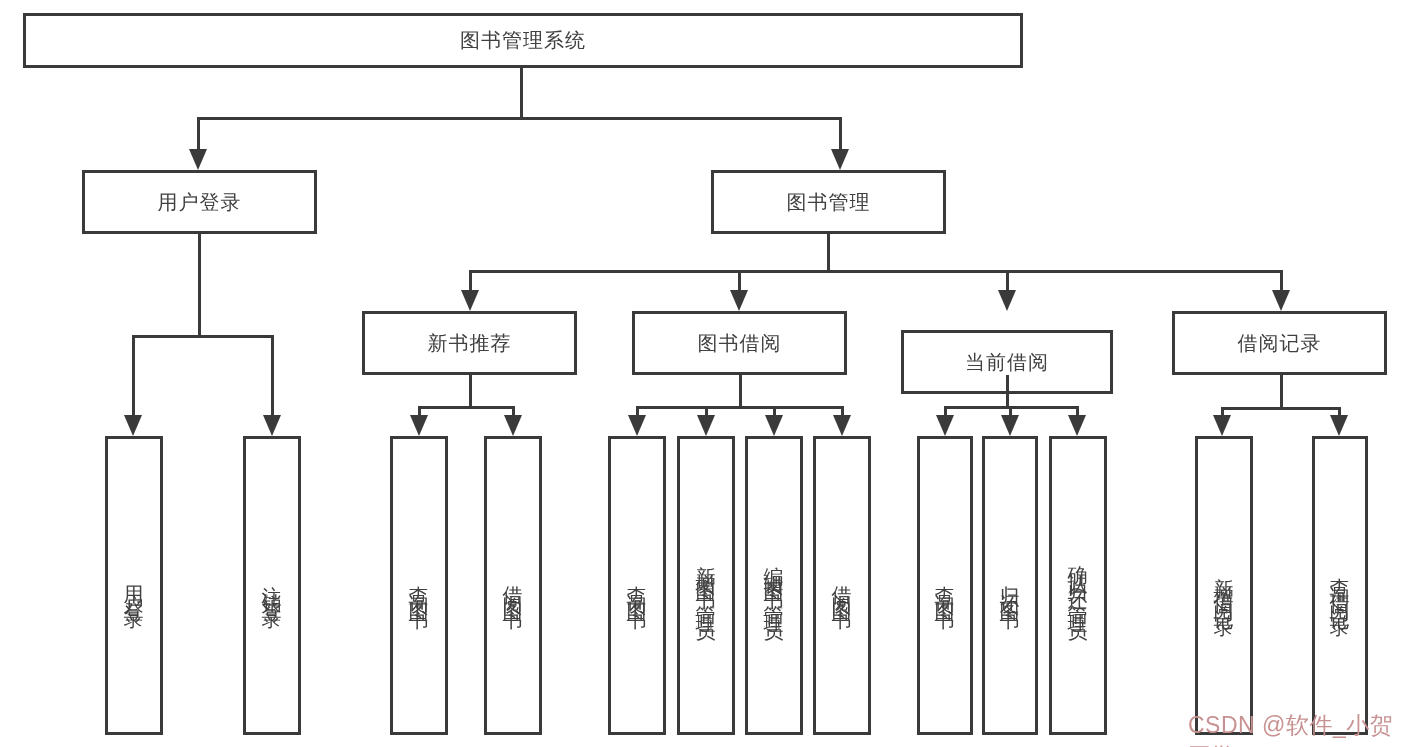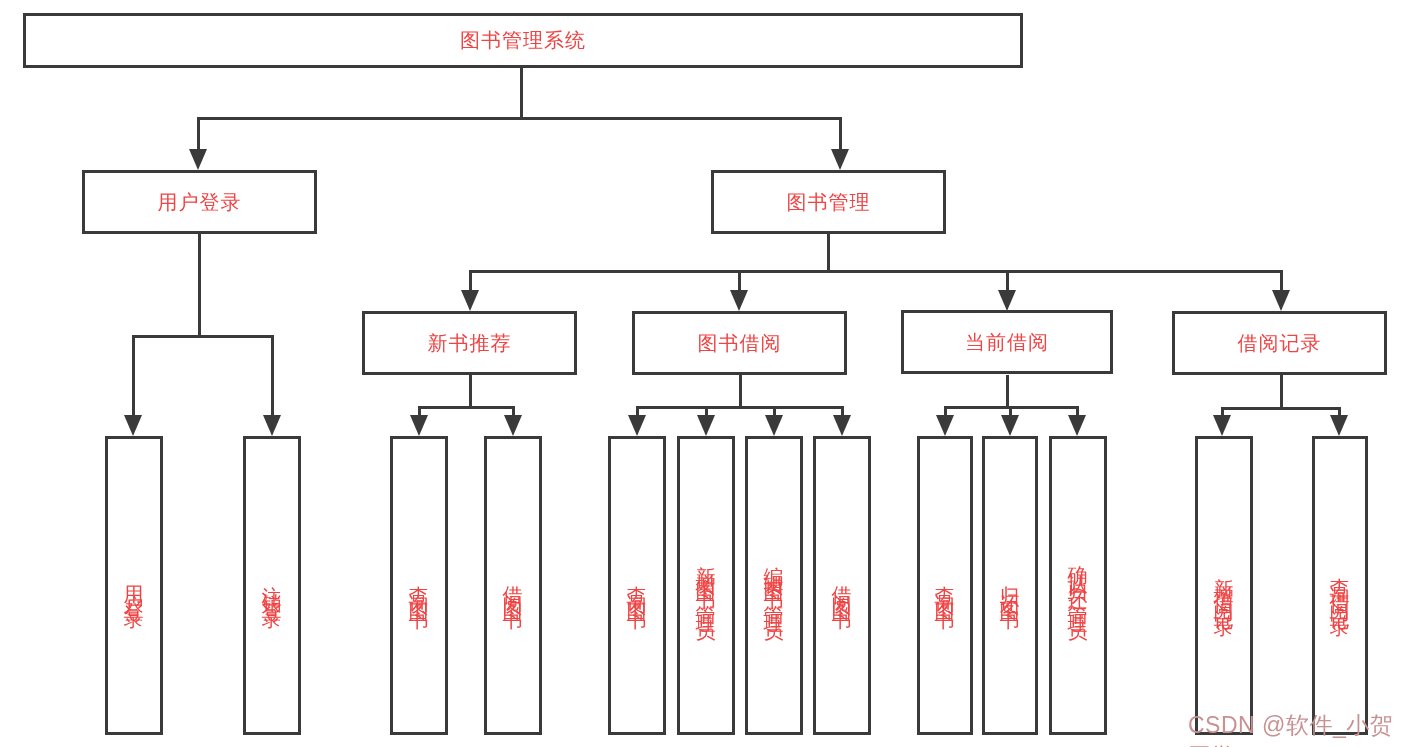--- a/index.html
+++ b/index.html
@@ -3,21 +3,21 @@
 <meta charset="utf-8">
 <style>
   html,body{margin:0;padding:0;background:#ffffff;}
   #stage{
     position:relative;width:1405px;height:747px;background:#ffffff;overflow:hidden;
     font-family:"Liberation Sans",sans-serif;
   }
   .box{
     position:absolute;box-sizing:border-box;border:3px solid #3a3a3a;background:#ffffff;
     display:flex;align-items:center;justify-content:center;
-    color:#ef4444;font-size:20px;white-space:nowrap;
+    color:#404040;font-size:20px;white-space:nowrap;
   }
   .hnode{letter-spacing:1px;}
   .leaf{
     writing-mode:vertical-rl;text-orientation:mixed;letter-spacing:8px;line-height:1;
     top:436px;height:299px;width:58px;
   }
   .vline{position:absolute;width:3px;background:#3a3a3a;}
   .hline{position:absolute;height:3px;background:#3a3a3a;}
   .ah{
     position:absolute;width:0;height:0;
@@ -69,21 +69,21 @@
   <div class="ah" style="left:998px;top:290px;"></div>
   <div class="vline" style="left:1280px;top:270px;height:22px;"></div>
   <div class="ah" style="left:1272px;top:290px;"></div>
 
   <div class="box hnode" style="left:632px;top:311px;width:215px;height:64px;">
     <span>图书借阅</span>
   </div>
   <div class="box hnode" style="left:362px;top:311px;width:215px;height:64px;">
     <span>新书推荐</span>
   </div>
-  <div class="box hnode" style="left:901px;top:310px;width:212px;height:64px;">
+  <div class="box hnode" style="left:901px;top:330px;width:212px;height:64px;">
     <span>当前借阅</span>
   </div>
   <div class="box hnode" style="left:1172px;top:311px;width:215px;height:64px;">
     <span>借阅记录</span>
   </div>
 
   <div class="vline" style="left:469px;top:375px;height:33px;"></div>
   <div class="hline" style="left:418px;top:406px;width:96px;"></div>
   <div class="vline" style="left:418px;top:406px;height:11px;"></div>
   <div class="ah" style="left:410px;top:415px;"></div>

